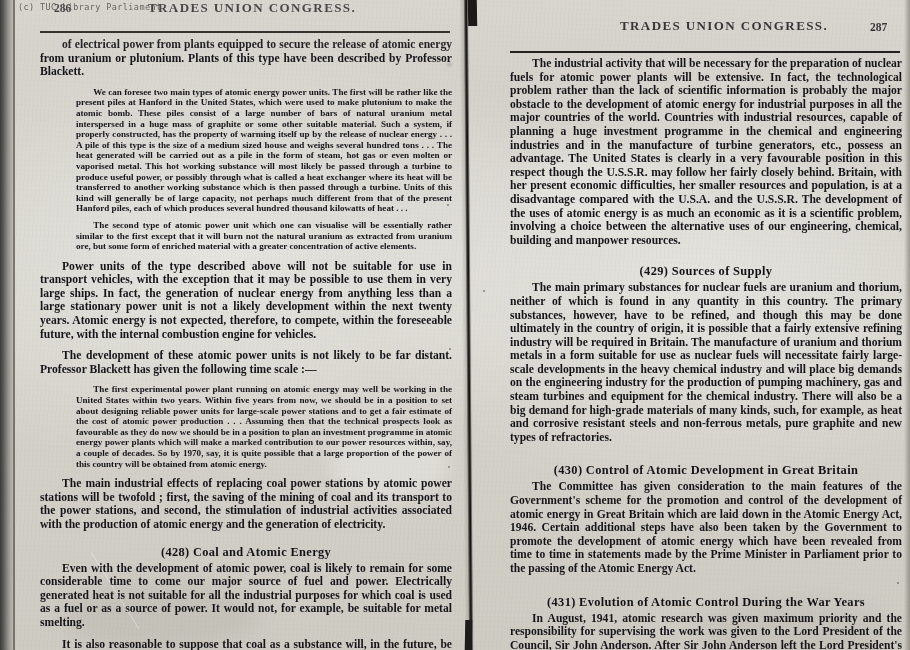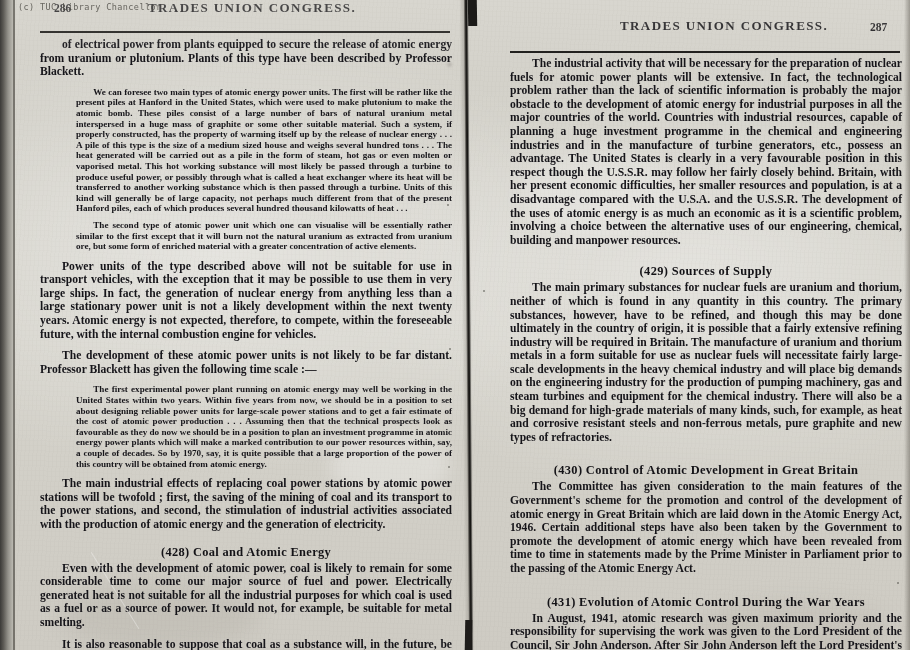--- a/index.html
+++ b/index.html
@@ -282,15 +282,15 @@
   <div class="edge-right-strip"></div>
 
   <div class="smudge" style="left:447px;top:62px;width:5px;height:5px;"></div>
   <div class="dot" style="left:447px;top:204px;"></div>
   <div class="dot" style="left:449px;top:348px;"></div>
   <div class="dot" style="left:448px;top:466px;"></div>
   <div class="dot" style="left:897px;top:582px;"></div>
   <div class="dot" style="left:483px;top:290px;"></div>
   <div class="diag-scratch" style="left:70px;top:590px;width:90px;height:1px;"></div>
 
-  <div class="watermark">(c) TUC Library Chancellor</div>
+  <div class="watermark">(c) TUC Library Parliament</div>
 
 </div>
 
 </body></html>

